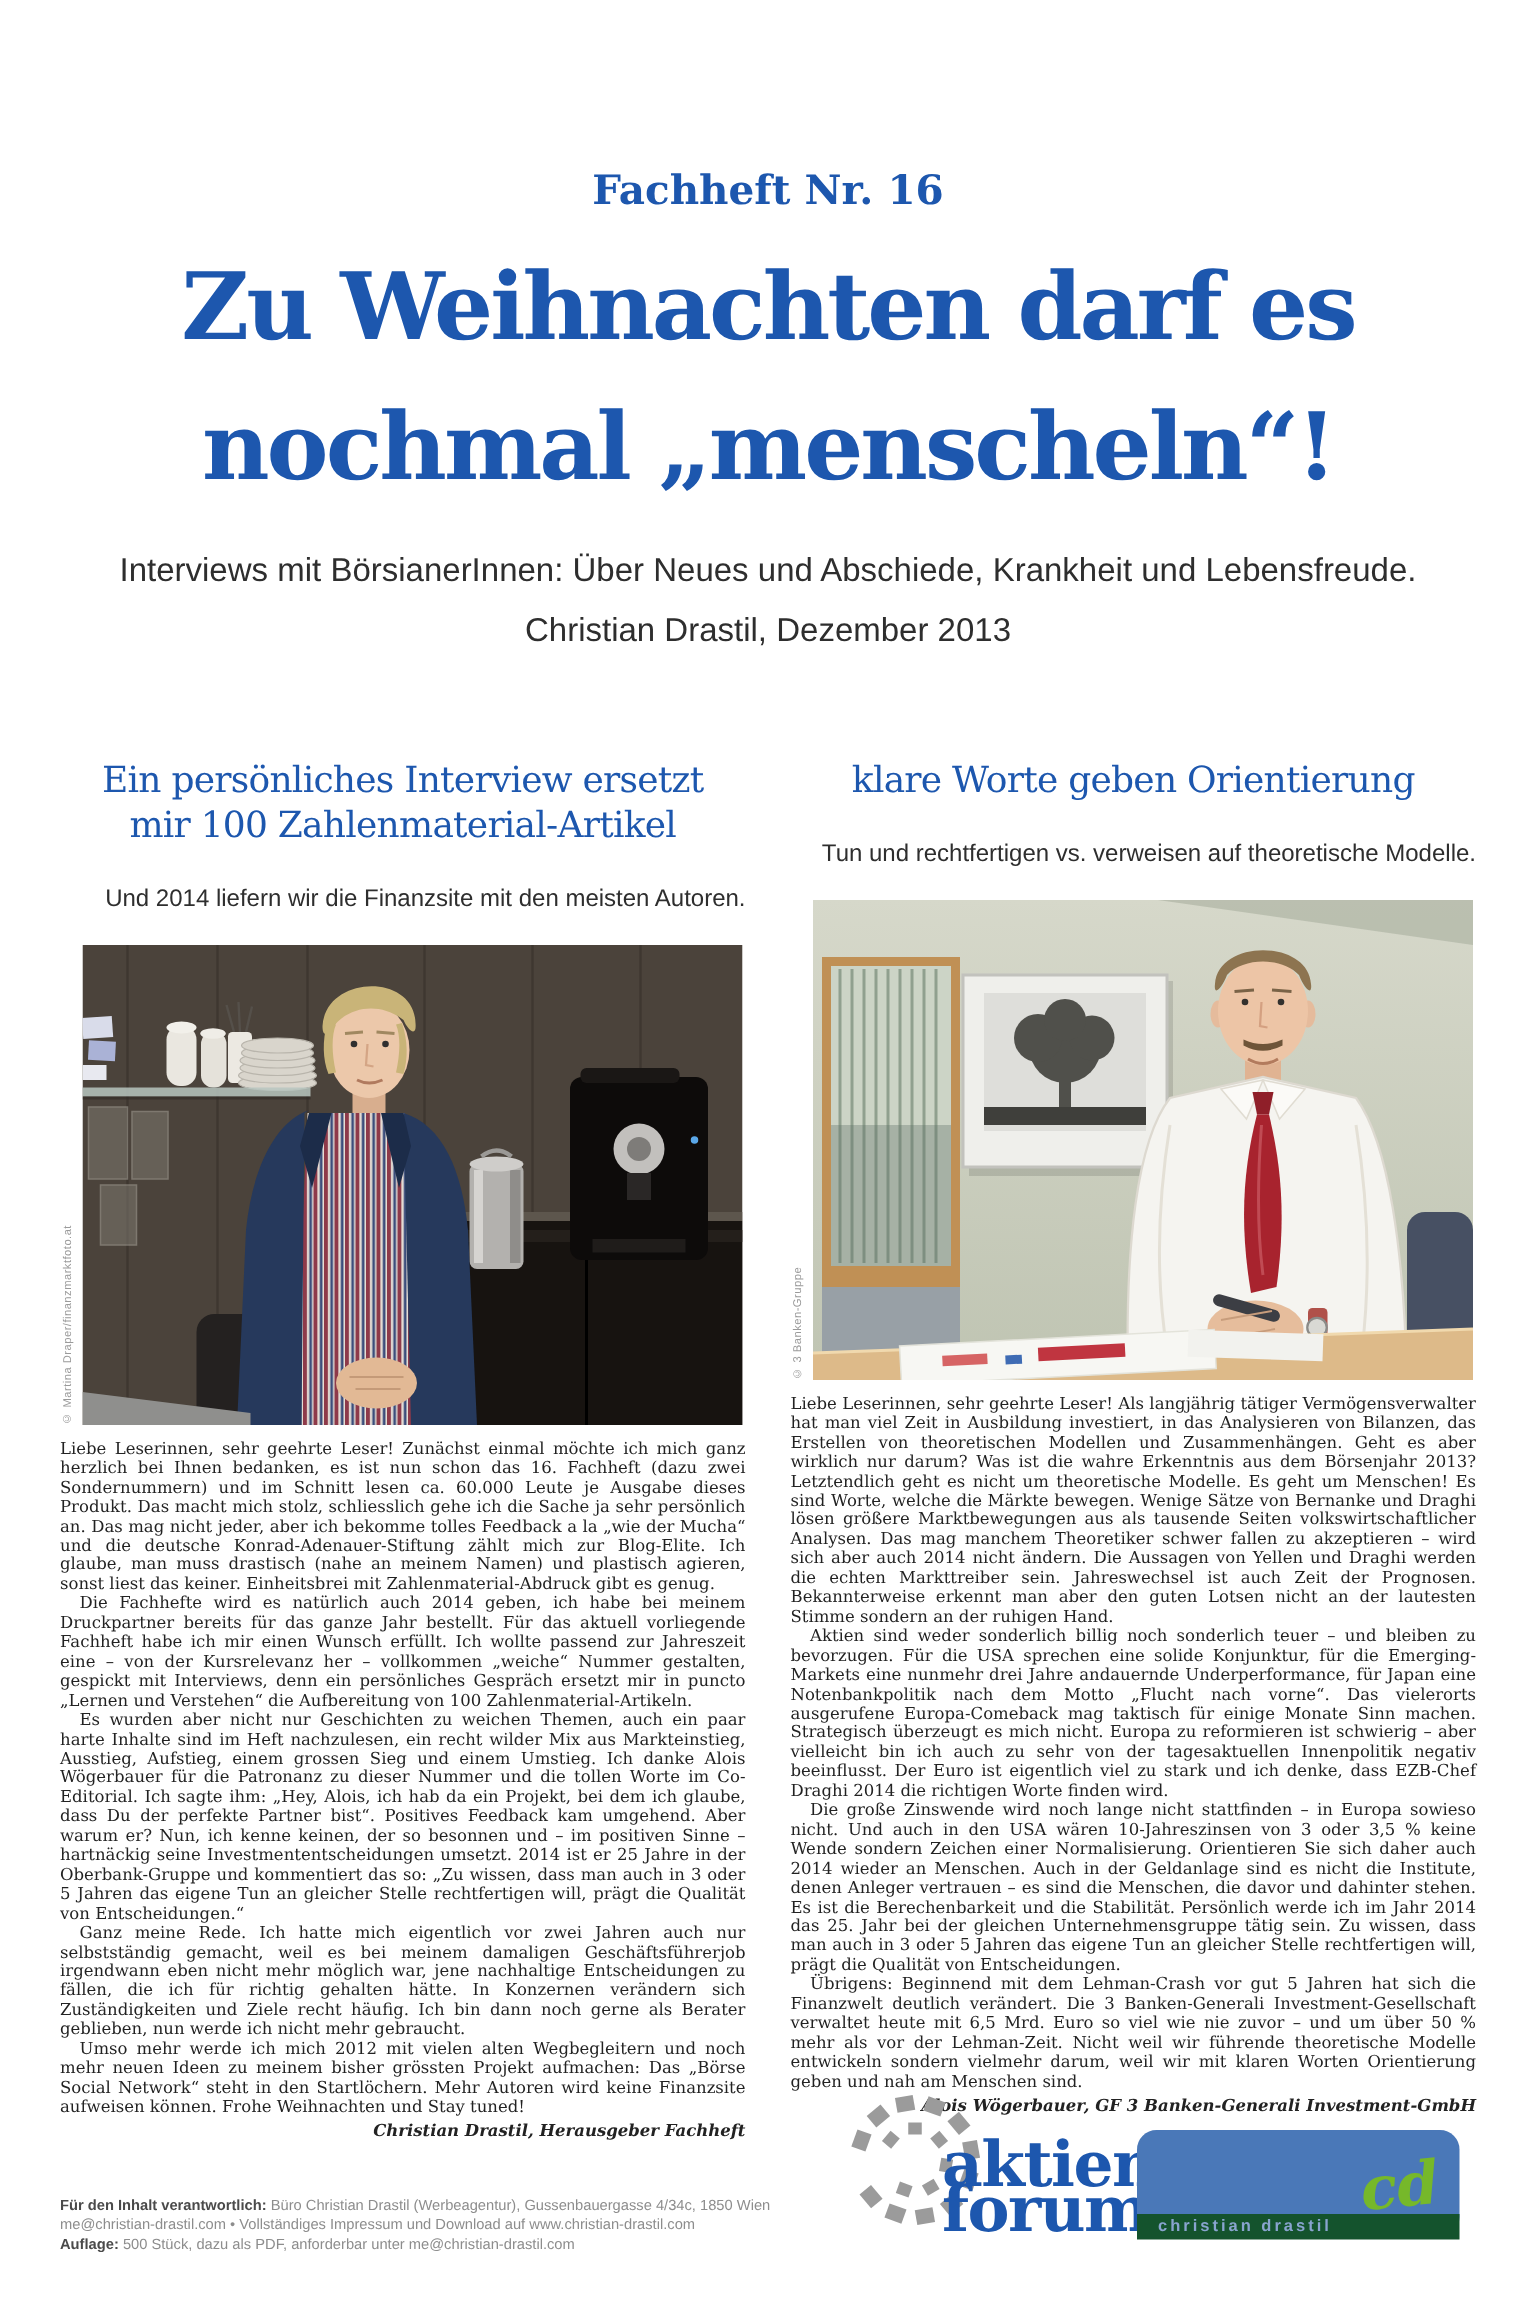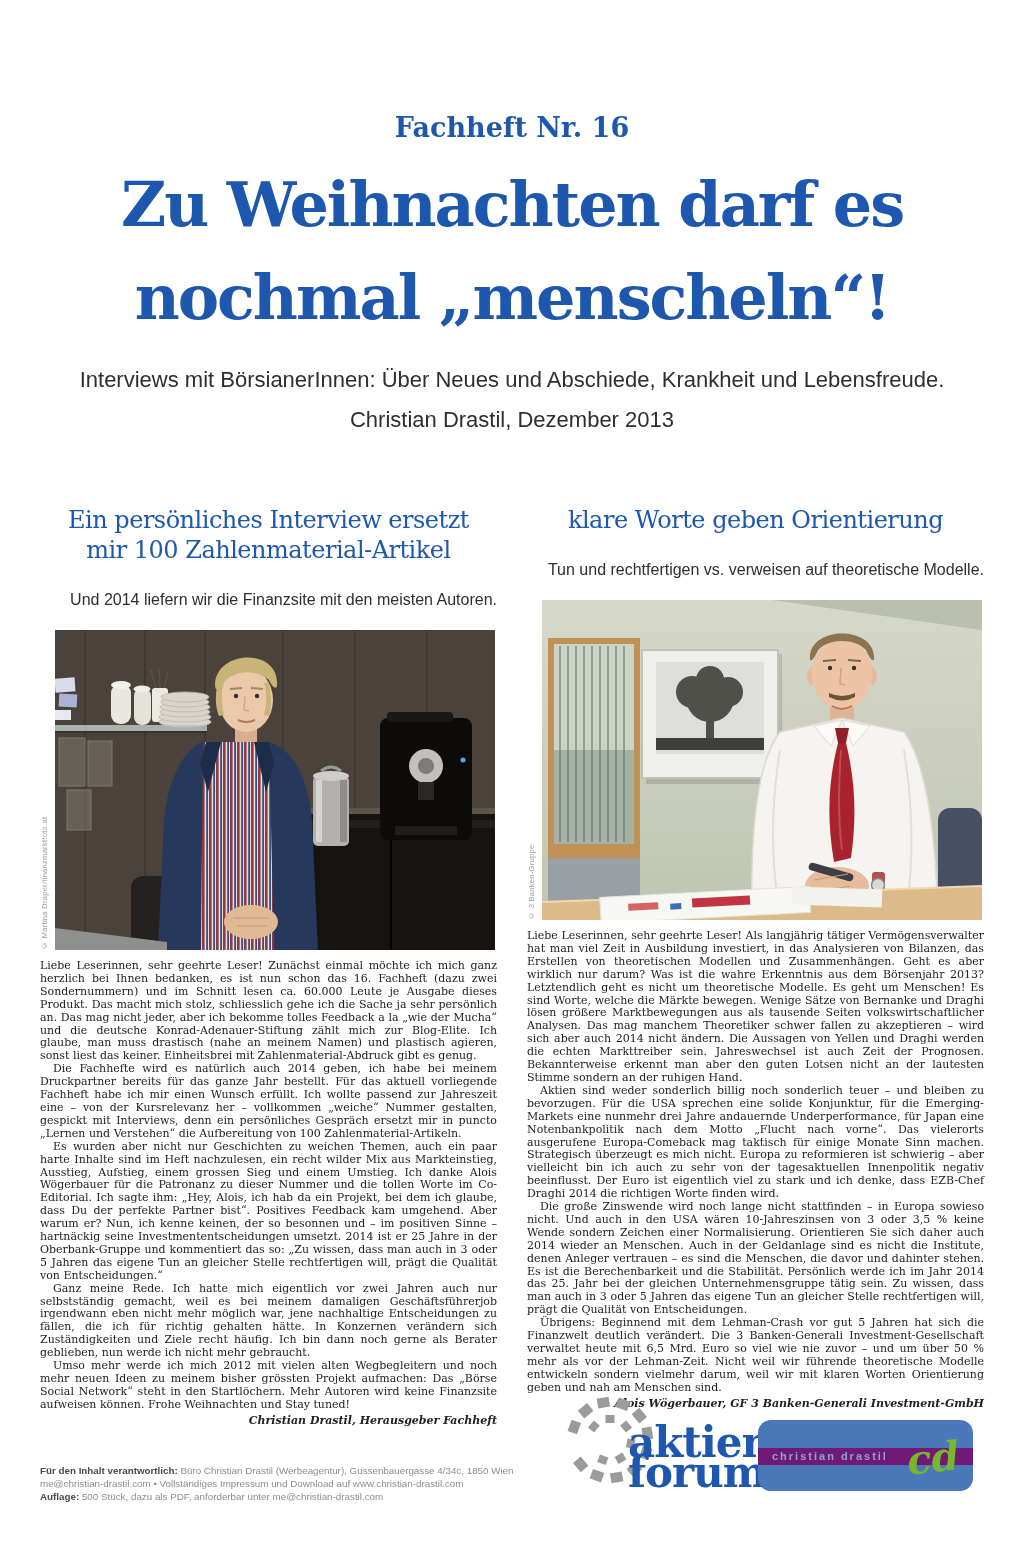--- a/index.html
+++ b/index.html
@@ -82,22 +82,22 @@
   .af-text{
     position:absolute;left:68px;top:38px;
     color:var(--blue);font-weight:bold;font-size:42px;line-height:30px;
     letter-spacing:-1px;
   }
   .cd-logo{
     position:absolute;left:758px;top:1420px;width:215px;height:71px;
     background:#4a78b8;border-radius:13px;
   }
   .cd-band{
-    position:absolute;left:0;top:28px;width:100%;height:17px;
-    background:#701a75;
+    position:absolute;left:0;top:56px;width:100%;height:17px;
+    background:#14532d;
   }
   .cd-band-text{
     position:absolute;left:14px;top:2px;
     font-family:"Liberation Sans", sans-serif;
     font-size:11px;font-weight:bold;letter-spacing:2px;color:#89a4cf;
   }
   .cd-monogram{
     position:absolute;right:14px;top:18px;
     font-style:italic;font-weight:bold;font-size:40px;line-height:40px;
     color:var(--green);

